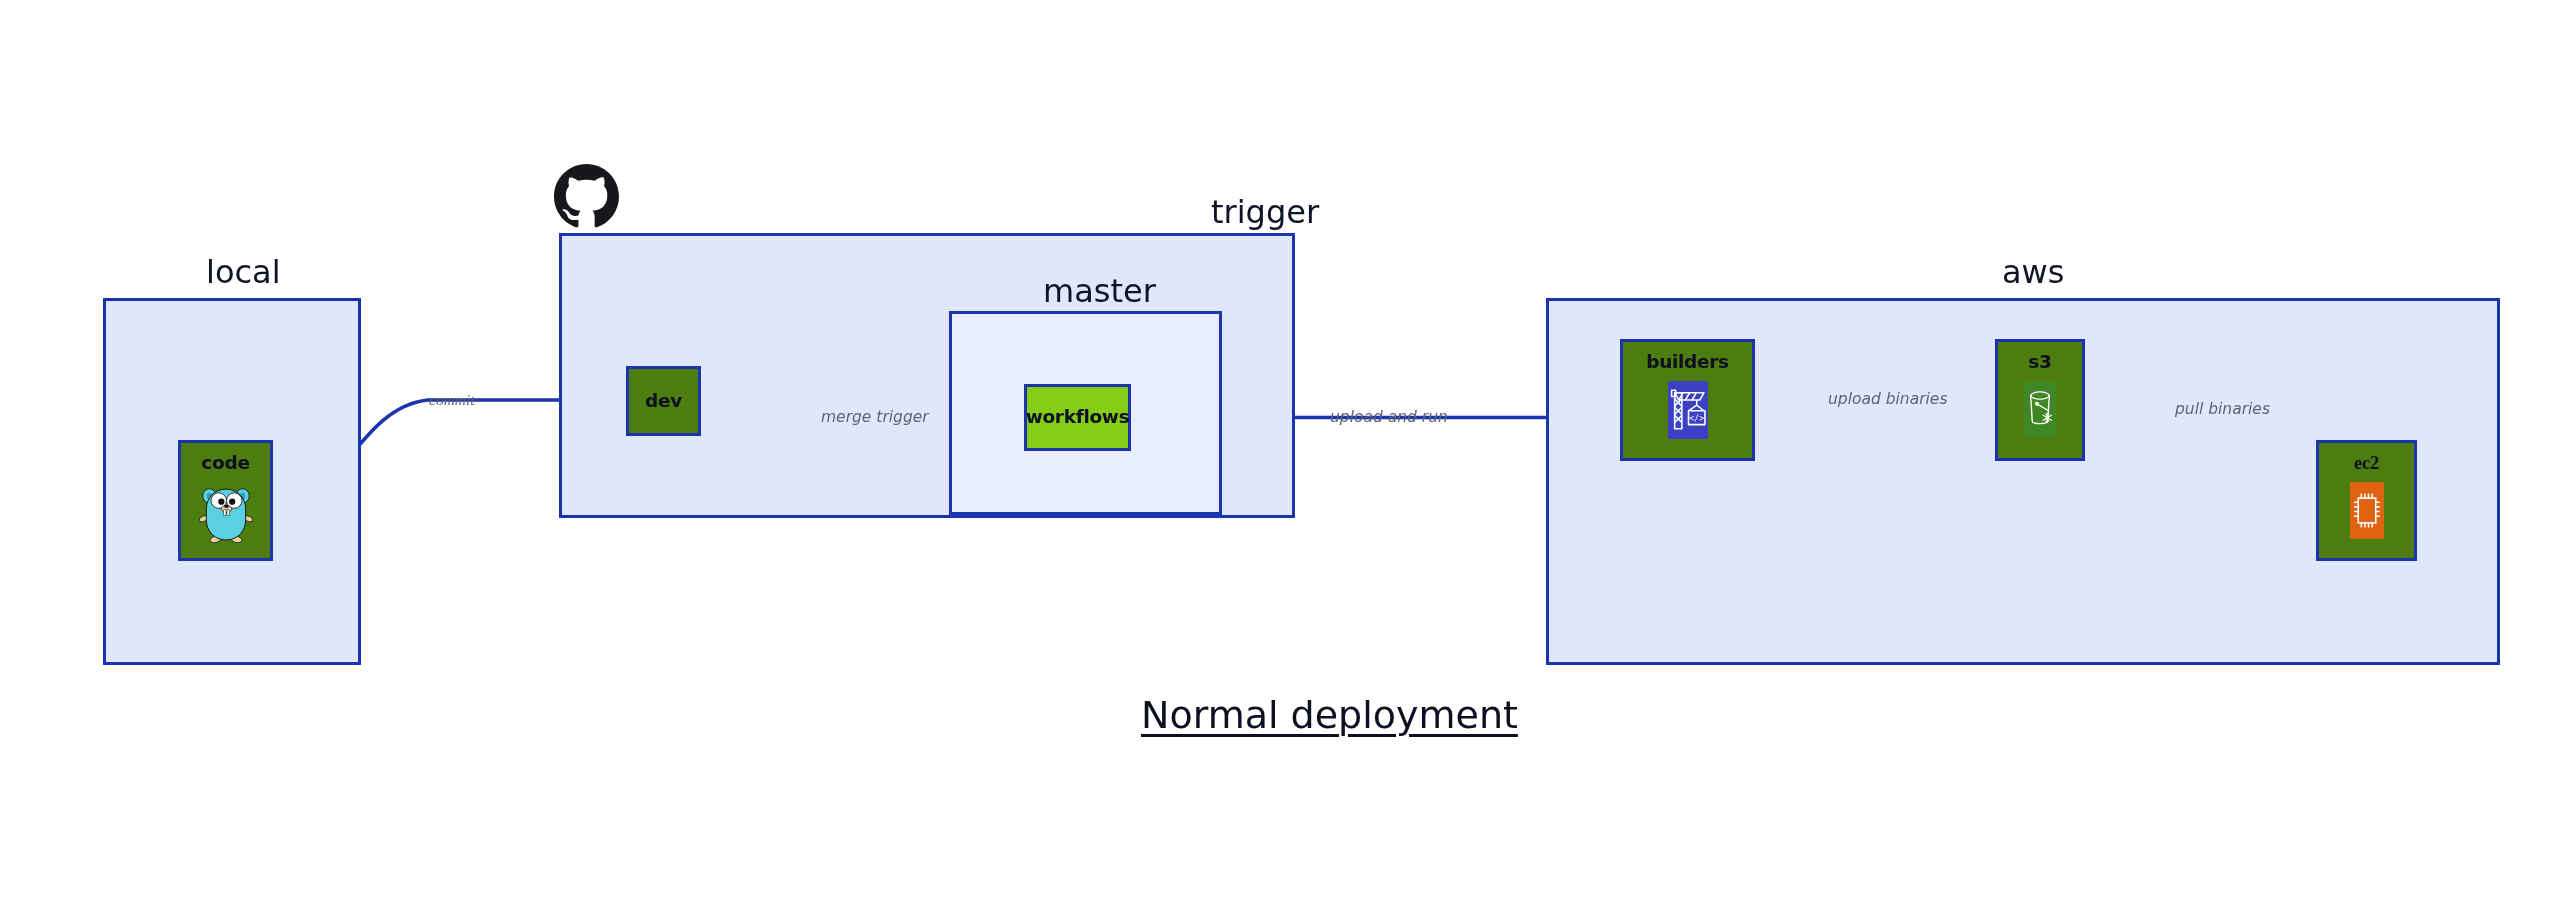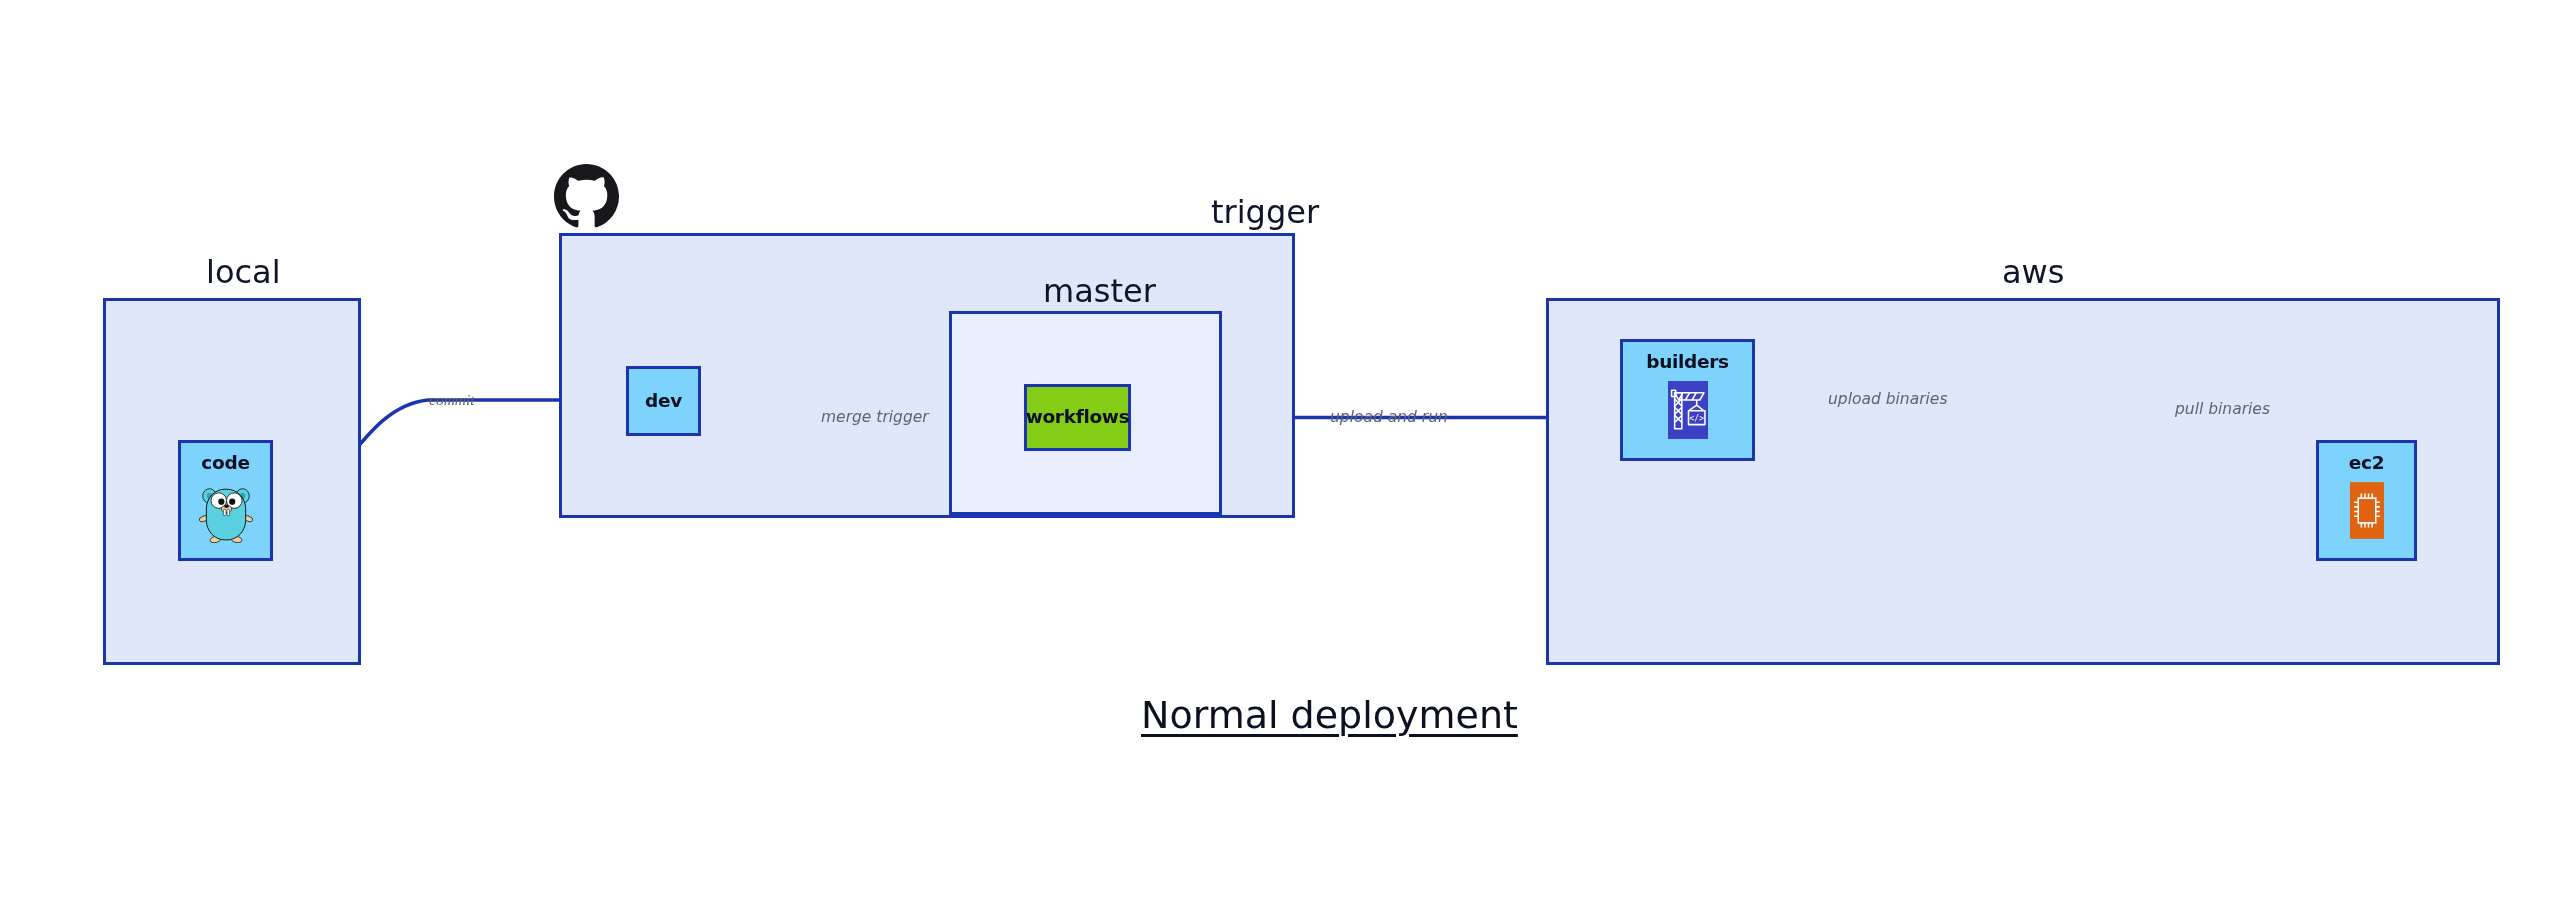--- a/index.html
+++ b/index.html
@@ -21,21 +21,21 @@
     color:#101428;
     font-size:32px;
     line-height:1;
     white-space:nowrap;
     font-family:"DejaVu Sans", sans-serif;
   }
 
   
   .node{
     position:absolute;
-    background:#7dd3fc;
+    background:#4d7c0f;
     border:3.6px solid #1b35ae;
     box-sizing:border-box;
     display:flex;
     flex-direction:column;
     align-items:center;
   }
   .node-title{
     font-size:18.5px;
     font-weight:bold;
     color:#0d1021;
@@ -182,22 +182,41 @@
 
           <path d="M56 37 L56 47"></path>
           <path d="M40 58 L56 47 L70 58"></path>
           <rect x="40" y="58" width="32" height="27"></rect>
         </g>
         <text x="56" y="78" font-family="DejaVu Sans Mono, monospace" font-size="16" fill="#ffffff" text-anchor="middle">&lt;/&gt;</text>
       </svg>
     </div>
   </div>
 
-
-  <div class="node" style="left:2316px;top:440px;width:101px;height:121px;">
+  <div class="node" style="left:1995px;top:339px;width:90px;height:122px;">
+    <div class="node-title">s3</div>
+    <div class="node-icon">
+      <svg width="32" height="57" viewBox="0 0 62 110" xmlns="http://www.w3.org/2000/svg">
+        <rect x="0" y="0" width="62" height="110" fill="#3f8624"></rect>
+        <g stroke="#ffffff" stroke-width="2.6" fill="none" stroke-linecap="round">
+          <ellipse cx="31" cy="28" rx="18" ry="7"></ellipse>
+          <path d="M13 28 L16 78 C16 84, 46 84, 46 78 L49 28"></path>
+          <path d="M25 44 L47 57"></path>
+          <circle cx="25" cy="44" r="2.6" fill="#ffffff"></circle>
+
+          <g stroke-width="2.2">
+            <path d="M45 62 L45 80 M37 66 L53 76 M53 66 L37 76"></path>
+            <path d="M42 64 L45 67 L48 64 M42 78 L45 75 L48 78"></path>
+          </g>
+        </g>
+      </svg>
+    </div>
+  </div>
+
+  <div class="node" style="left:2316px;top:440px;width:101px;height:121px;font-family:Liberation Serif, serif;">
     <div class="node-title">ec2</div>
     <div class="node-icon">
       <svg width="34" height="57" viewBox="0 0 66 110" xmlns="http://www.w3.org/2000/svg">
         <rect x="0" y="0" width="66" height="110" fill="#df6311"></rect>
         <g stroke="#ffffff" stroke-width="3" fill="none">
           <rect x="16" y="31" width="34" height="48"></rect>
           <path d="M22 31 L22 22 M29 31 L29 22 M36 31 L36 22 M43 31 L43 22"></path>
           <path d="M22 79 L22 88 M29 79 L29 88 M36 79 L36 88 M43 79 L43 88"></path>
           <path d="M16 39 L8 39 M16 48 L8 48 M16 57 L8 57 M16 66 L8 66"></path>
           <path d="M50 39 L58 39 M50 48 L58 48 M50 57 L58 57 M50 66 L58 66"></path>

